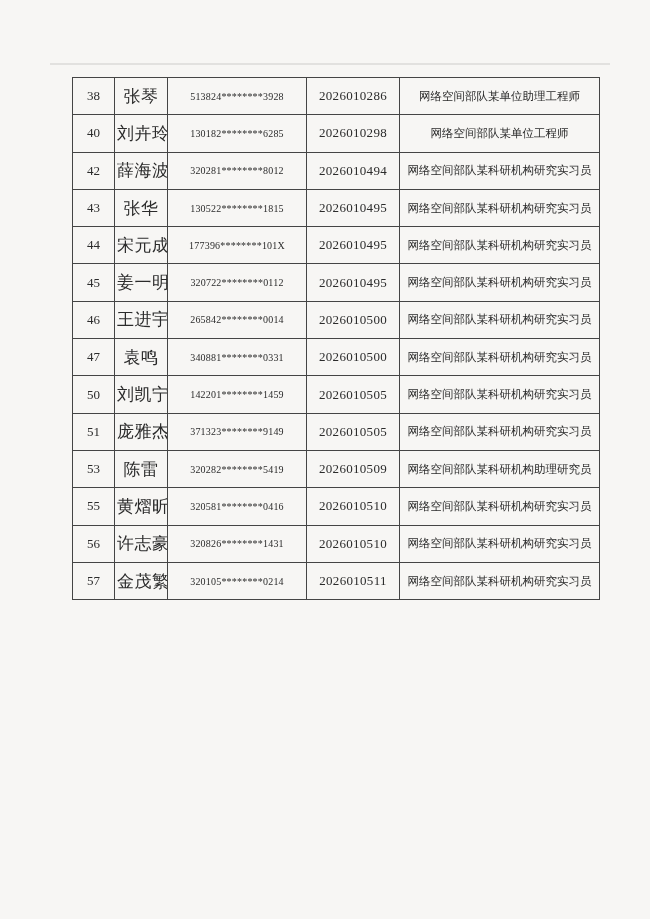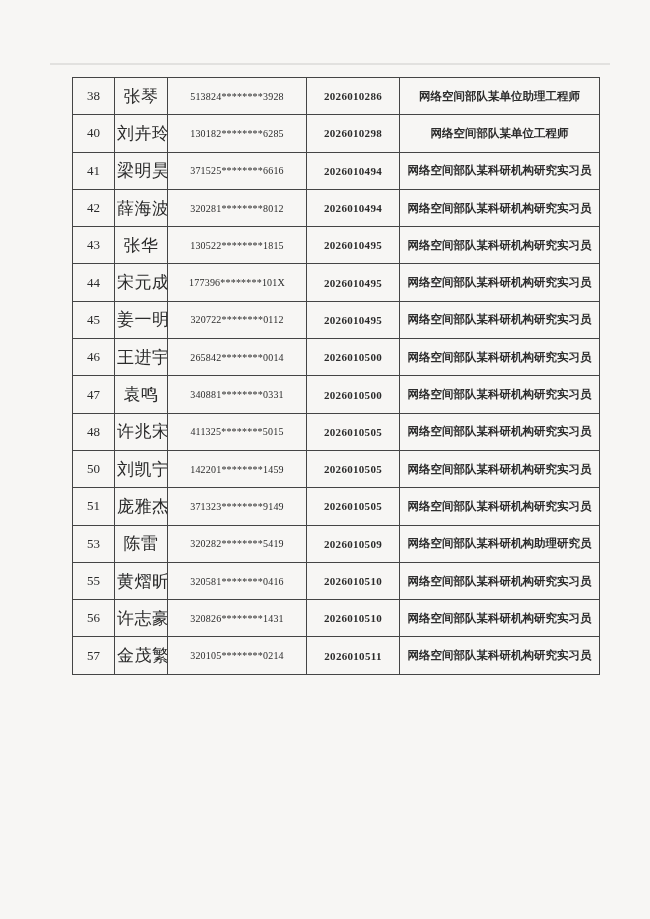--- a/index.html
+++ b/index.html
@@ -37,22 +37,22 @@
     height: 36.3px;
     text-align: center;
     vertical-align: middle;
     padding: 0 2px;
     overflow: hidden;
     white-space: nowrap;
   }
   td.col-no     { font-size: 13px; }
   td.col-name   { font-size: 17px; letter-spacing: 0.5px; }
   td.col-id     { font-size: 10px; letter-spacing: 0.2px; }
-  td.col-code   { font-size: 11px; letter-spacing: 0.3px; font-weight: bold; }
-  td.col-pos    { font-size: 11.5px; font-weight: bold; }
+  td.col-code   { font-size: 13px; letter-spacing: 0.3px; }
+  td.col-pos    { font-size: 11.5px; }
 </style>
 </head>
 <body>
 
 <div class="scan-artifact"></div>
 
 <table class="roster">
   <colgroup>
     <col style="width:42px">
     <col style="width:53px">
@@ -68,27 +68,20 @@
         <td class="col-id">513824********3928</td>
         <td class="col-code">2026010286</td>
         <td class="col-pos">网络空间部队某单位助理工程师</td>
       </tr>
       <tr>
         <td class="col-no">40</td>
         <td class="col-name">刘卉玲</td>
         <td class="col-id">130182********6285</td>
         <td class="col-code">2026010298</td>
         <td class="col-pos">网络空间部队某单位工程师</td>
-      </tr>
-      <tr>
-        <td class="col-no">41</td>
-        <td class="col-name">梁明昊</td>
-        <td class="col-id">371525********6616</td>
-        <td class="col-code">2026010494</td>
-        <td class="col-pos">网络空间部队某科研机构研究实习员</td>
       </tr>
       <tr>
         <td class="col-no">42</td>
         <td class="col-name">薛海波</td>
         <td class="col-id">320281********8012</td>
         <td class="col-code">2026010494</td>
         <td class="col-pos">网络空间部队某科研机构研究实习员</td>
       </tr>
       <tr>
         <td class="col-no">43</td>
@@ -116,27 +109,20 @@
         <td class="col-name">王进宇</td>
         <td class="col-id">265842********0014</td>
         <td class="col-code">2026010500</td>
         <td class="col-pos">网络空间部队某科研机构研究实习员</td>
       </tr>
       <tr>
         <td class="col-no">47</td>
         <td class="col-name">袁鸣</td>
         <td class="col-id">340881********0331</td>
         <td class="col-code">2026010500</td>
-        <td class="col-pos">网络空间部队某科研机构研究实习员</td>
-      </tr>
-      <tr>
-        <td class="col-no">48</td>
-        <td class="col-name">许兆宋</td>
-        <td class="col-id">411325********5015</td>
-        <td class="col-code">2026010505</td>
         <td class="col-pos">网络空间部队某科研机构研究实习员</td>
       </tr>
       <tr>
         <td class="col-no">50</td>
         <td class="col-name">刘凯宁</td>
         <td class="col-id">142201********1459</td>
         <td class="col-code">2026010505</td>
         <td class="col-pos">网络空间部队某科研机构研究实习员</td>
       </tr>
       <tr>

